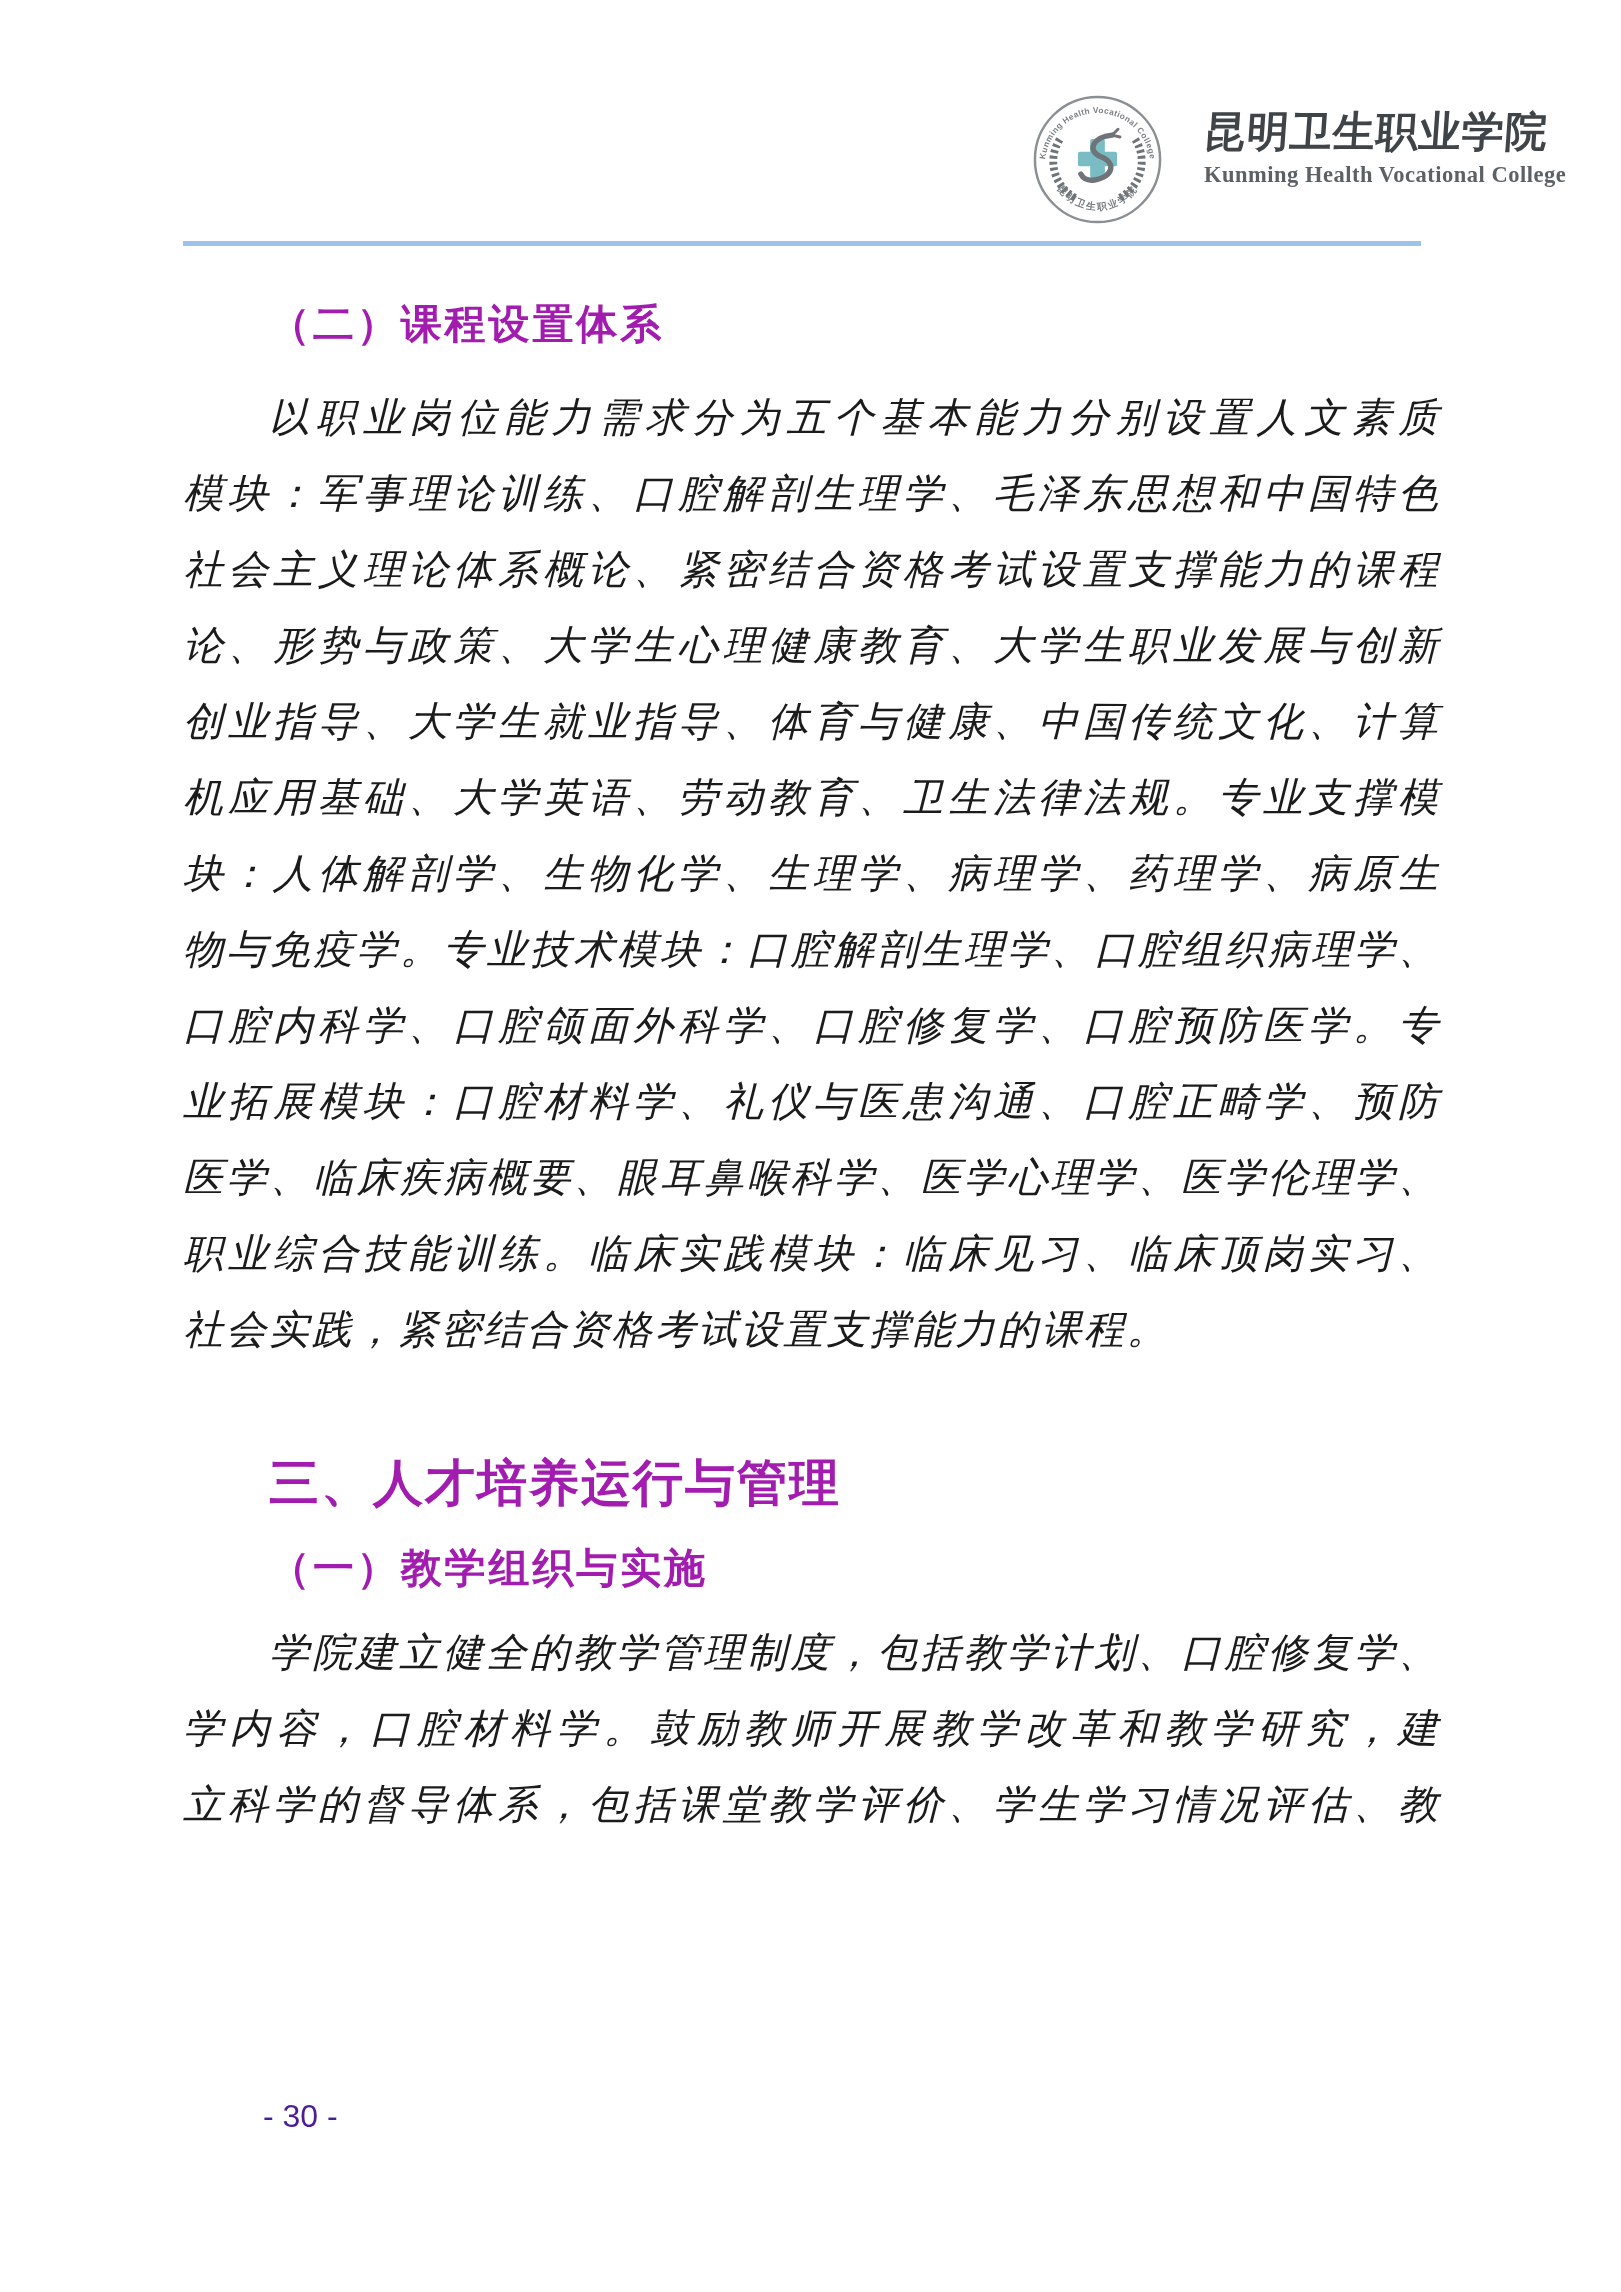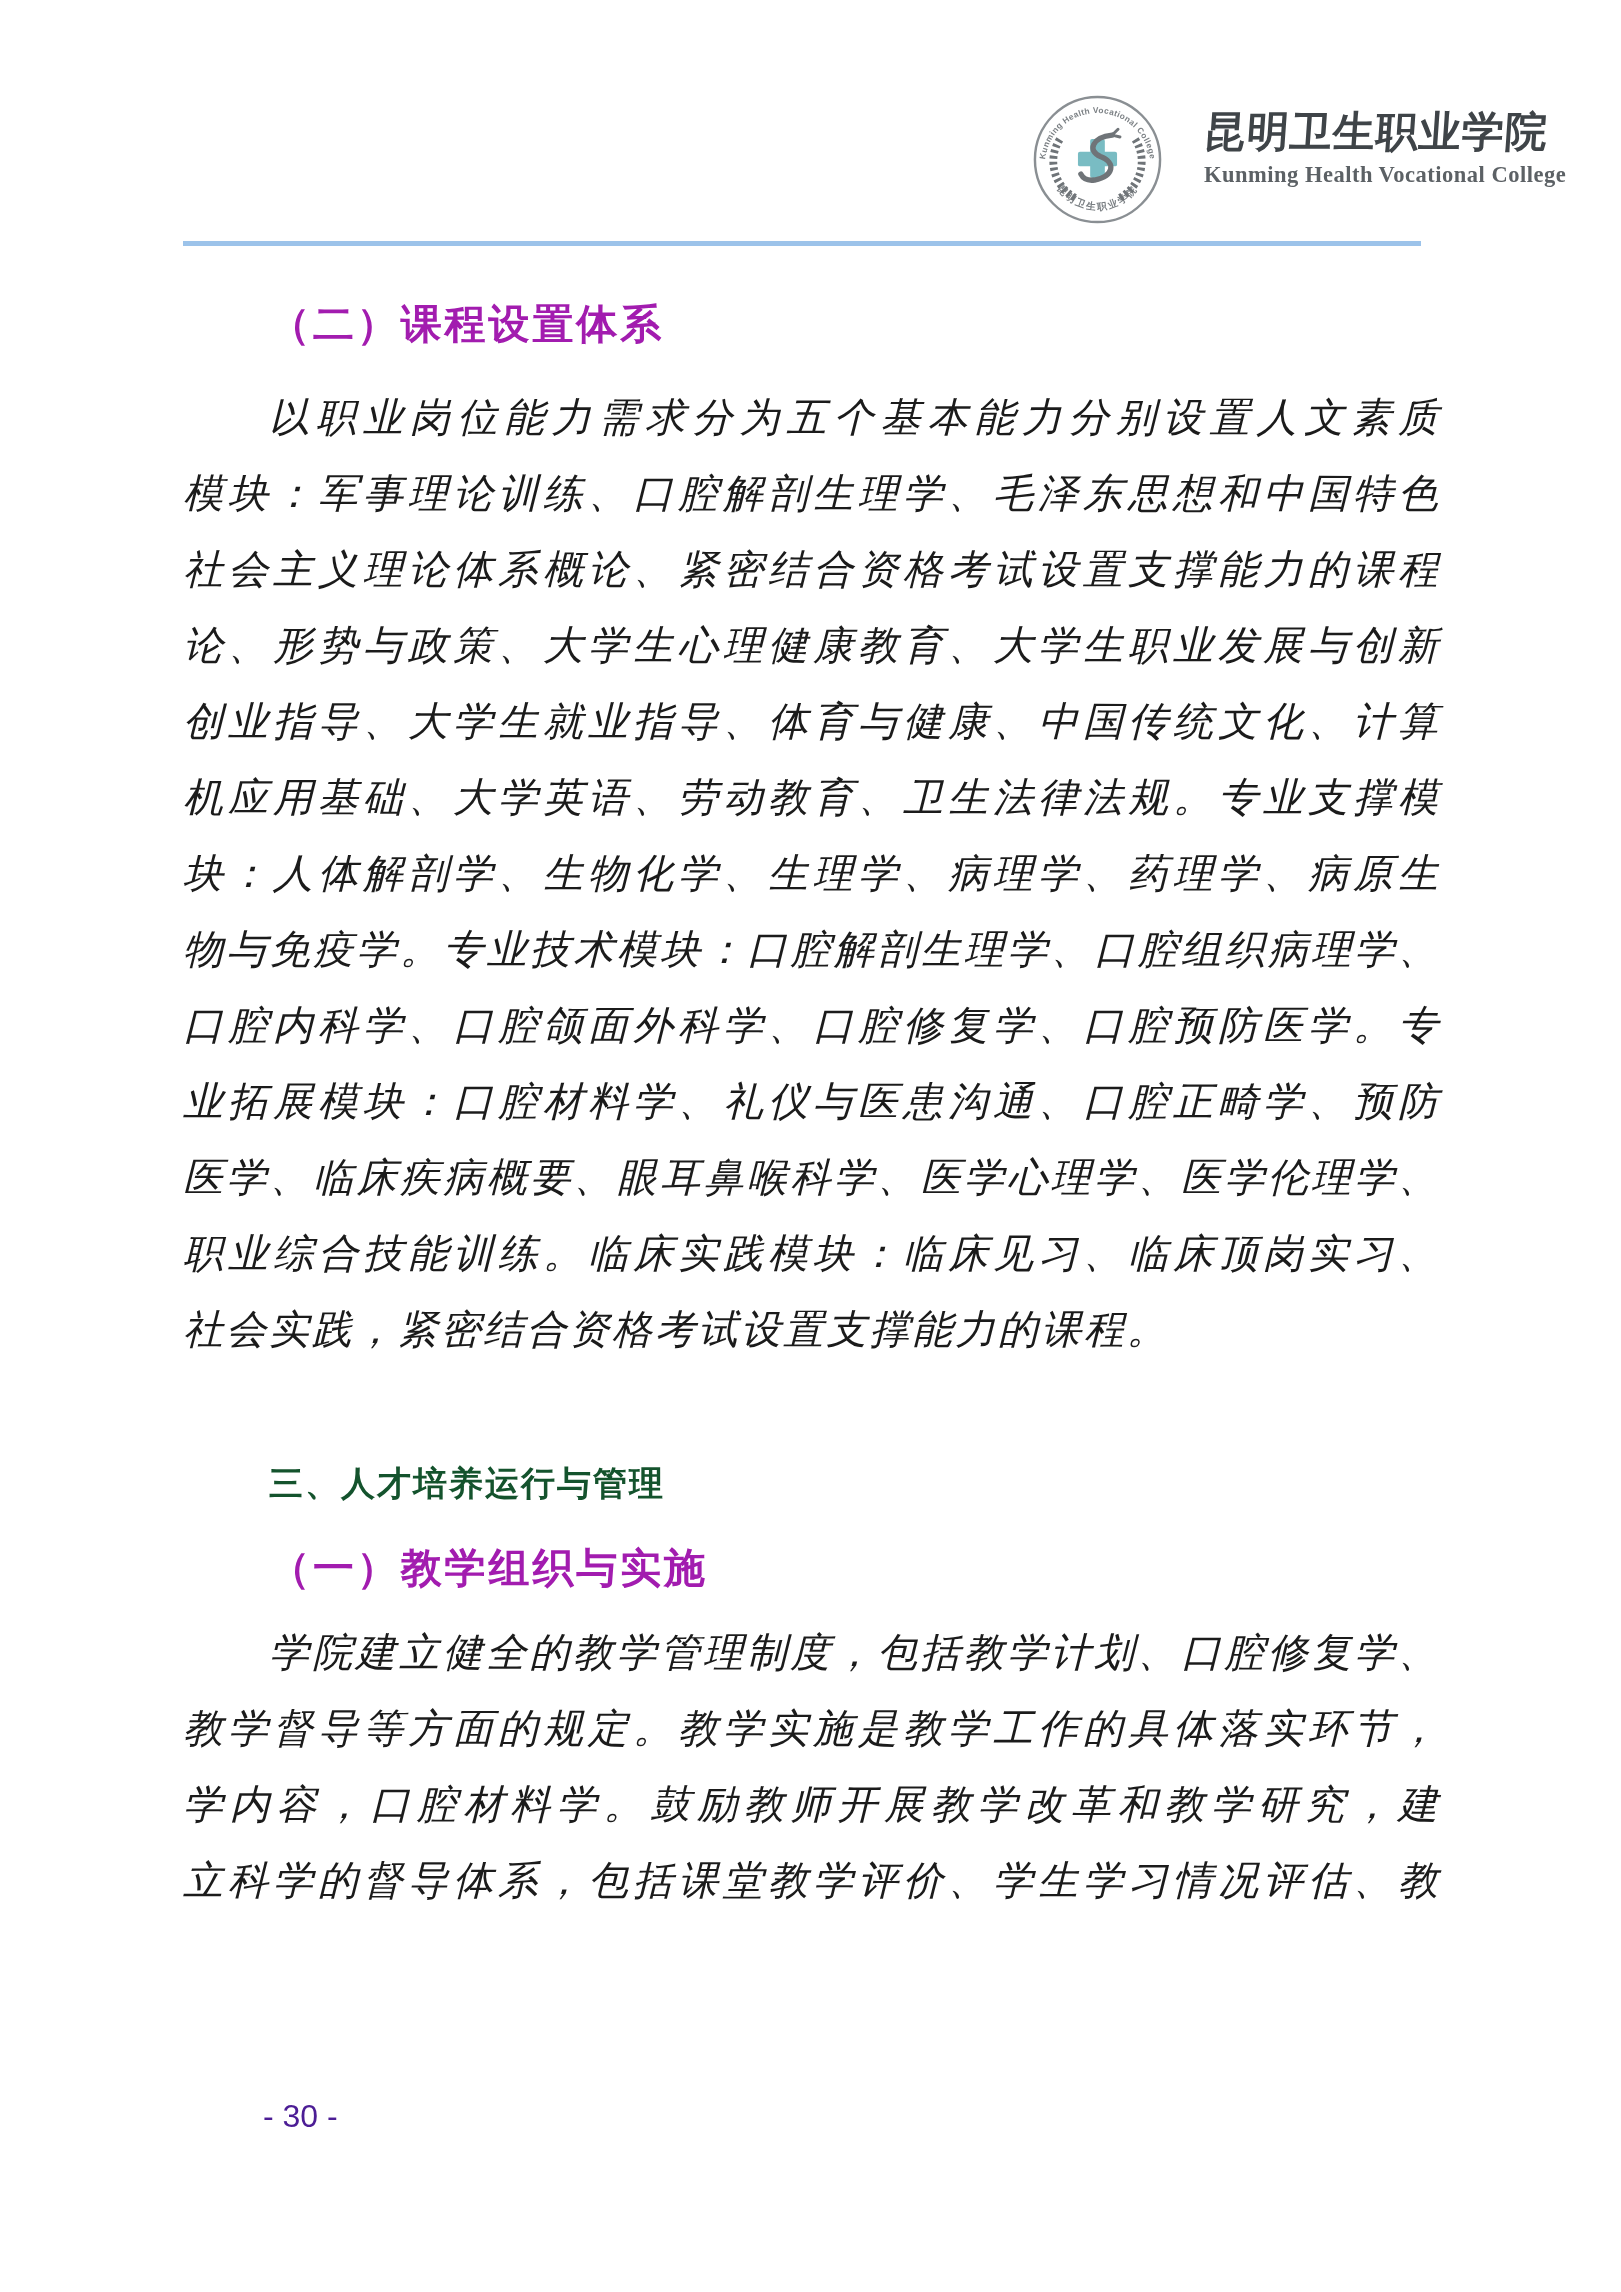--- a/index.html
+++ b/index.html
@@ -34,21 +34,21 @@
   .h-kai{
     position:absolute;left:183px;width:1255px;
     padding-left:86px;box-sizing:border-box;
     font-size:41px;font-weight:700;color:#a21caf;
     letter-spacing:2.9px;line-height:55px;
     font-family:"Liberation Serif","DejaVu Serif",serif;
   }
   .h-hei{
     position:absolute;left:183px;width:1255px;
     padding-left:86px;box-sizing:border-box;
-    font-size:34px;font-weight:700;color:#14532d;
+    font-size:50px;font-weight:700;color:#a21caf;
     letter-spacing:2px;line-height:59px;
     font-family:"Liberation Sans","DejaVu Sans",sans-serif;
   }
   .para{position:absolute;left:183px;width:1255px;}
   .line{
     line-height:76px;font-size:40px;color:#1b1b1b;
     text-align:justify;text-align-last:justify;
     font-family:"Liberation Serif","DejaVu Serif",serif;
     font-style:italic;
   }
@@ -113,21 +113,20 @@
     <div class="line">职业综合技能训练。临床实践模块：临床见习、临床顶岗实习、</div>
     <div class="line flush-last">社会实践，紧密结合资格考试设置支撑能力的课程。</div>
   </div>
 
   <div class="h-hei" style="top:1454px">三、人才培养运行与管理</div>
 
   <div class="h-kai" style="top:1541px">（一）教学组织与实施</div>
 
   <div class="para" style="top:1615px">
     <div class="line first">学院建立健全的教学管理制度，包括教学计划、口腔修复学、</div>
-    <div class="line">教学督导等方面的规定。教学实施是教学工作的具体落实环节，</div>
     <div class="line">学内容，口腔材料学。鼓励教师开展教学改革和教学研究，建</div>
     <div class="line">立科学的督导体系，包括课堂教学评价、学生学习情况评估、教</div>
   </div>
 
   <div class="page-number">- 30 -</div>
 
 </div>
 
 
 </body></html>

